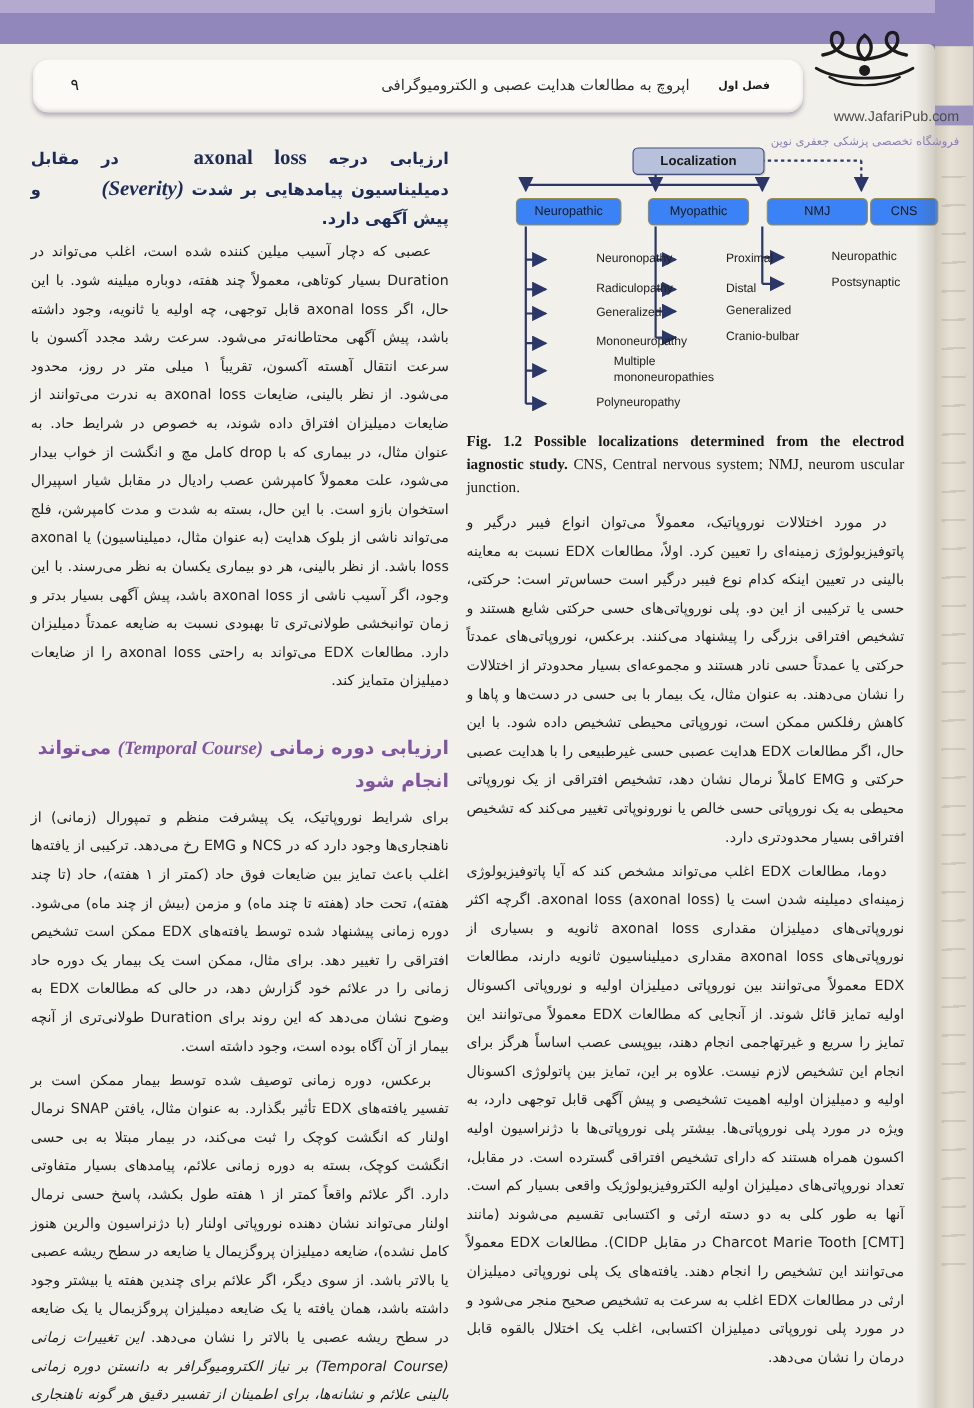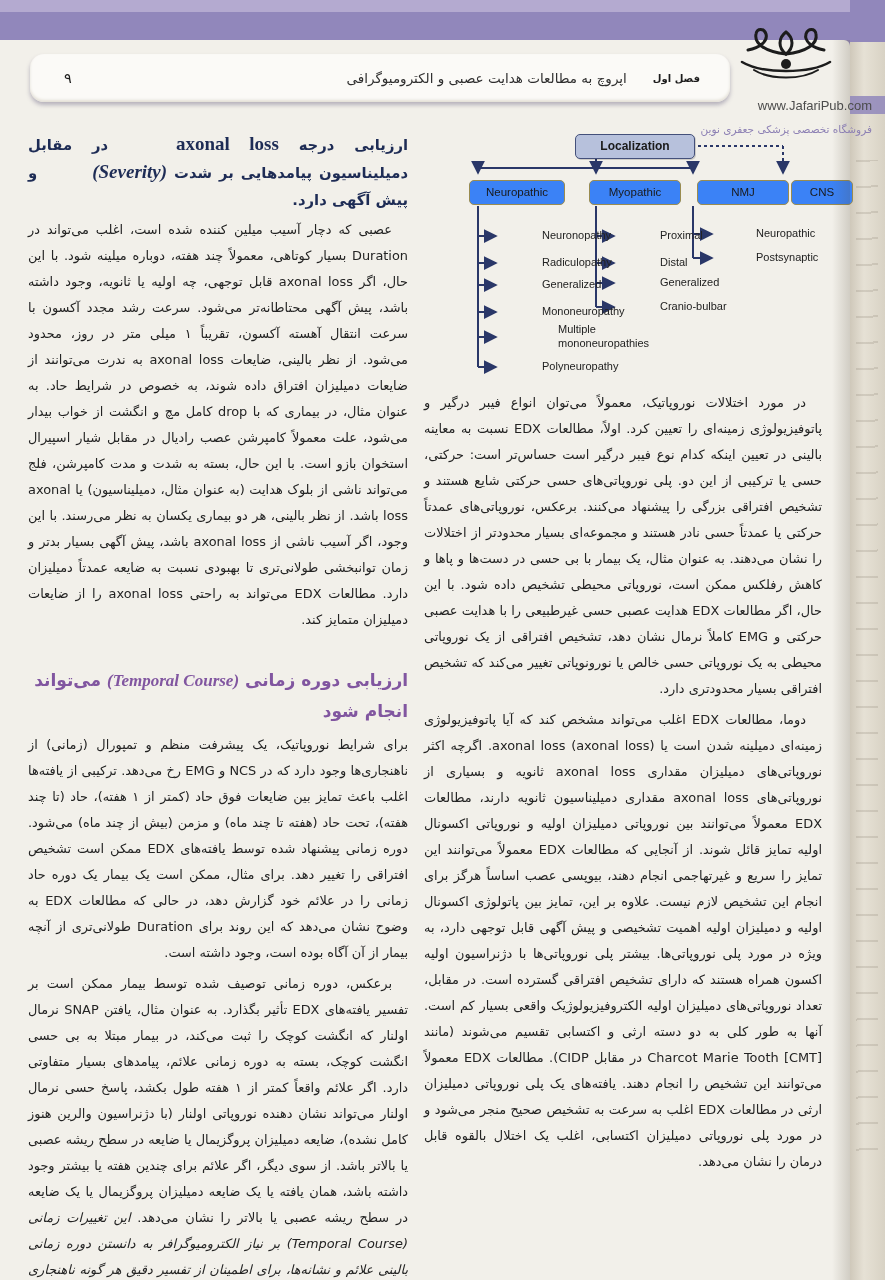--- a/index.html
+++ b/index.html
@@ -148,20 +148,23 @@
 
             <div class="leaf" style="left:200px;top:96px;">Proximal</div>
             <div class="leaf" style="left:200px;top:123px;">Distal</div>
             <div class="leaf" style="left:200px;top:143px;">Generalized</div>
             <div class="leaf" style="left:200px;top:167px;">Cranio-bulbar</div>
 
             <div class="leaf" style="left:296px;top:94px;">Neuropathic</div>
             <div class="leaf" style="left:296px;top:118px;">Postsynaptic</div>
           </div>
 
+          <div class="caption">
+            <span class="cap-b">Fig. 1.2 Possible localizations determined from the electrod iagnostic study.</span><span> CNS, Central nervous system; NMJ, neurom uscular junction.</span>
+          </div>
         </div>
 
         <p class="body-text indent">در مورد اختلالات نوروپاتیک، معمولاً می‌توان انواع فیبر درگیر و پاتوفیزیولوژی زمینه‌ای را تعیین کرد. اولاً، مطالعات EDX نسبت به معاینه بالینی در تعیین اینکه کدام نوع فیبر درگیر است حساس‌تر است: حرکتی، حسی یا ترکیبی از این دو. پلی نوروپاتی‌های حسی حرکتی شایع هستند و تشخیص افتراقی بزرگی را پیشنهاد می‌کنند. برعکس، نوروپاتی‌های عمدتاً حرکتی یا عمدتاً حسی نادر هستند و مجموعه‌ای بسیار محدودتر از اختلالات را نشان می‌دهند. به عنوان مثال، یک بیمار با بی حسی در دست‌ها و پاها و کاهش رفلکس ممکن است، نوروپاتی محیطی تشخیص داده شود. با این حال، اگر مطالعات EDX هدایت عصبی حسی غیرطبیعی را با هدایت عصبی حرکتی و EMG کاملاً نرمال نشان دهد، تشخیص افتراقی از یک نوروپاتی محیطی به یک نوروپاتی حسی خالص یا نورونوپاتی تغییر می‌کند که تشخیص افتراقی بسیار محدودتری دارد.</p>
         <p class="body-text indent">دوما، مطالعات EDX اغلب می‌تواند مشخص کند که آیا پاتوفیزیولوژی زمینه‌ای دمیلینه شدن است یا (axonal loss) axonal loss. اگرچه اکثر نوروپاتی‌های دمیلیزان مقداری axonal loss ثانویه و بسیاری از نوروپاتی‌های axonal loss مقداری دمیلیناسیون ثانویه دارند، مطالعات EDX معمولاً می‌توانند بین نوروپاتی دمیلیزان اولیه و نوروپاتی اکسونال اولیه تمایز قائل شوند. از آنجایی که مطالعات EDX معمولاً می‌توانند این تمایز را سریع و غیرتهاجمی انجام دهند، بیوپسی عصب اساساً هرگز برای انجام این تشخیص لازم نیست. علاوه بر این، تمایز بین پاتولوژی اکسونال اولیه و دمیلیزان اولیه اهمیت تشخیصی و پیش آگهی قابل توجهی دارد، به ویژه در مورد پلی نوروپاتی‌ها. بیشتر پلی نوروپاتی‌ها با دژنراسیون اولیه اکسون همراه هستند که دارای تشخیص افتراقی گسترده است. در مقابل، تعداد نوروپاتی‌های دمیلیزان اولیه الکتروفیزیولوژیک واقعی بسیار کم است. آنها به طور کلی به دو دسته ارثی و اکتسابی تقسیم می‌شوند (مانند Charcot Marie Tooth [CMT] در مقابل CIDP). مطالعات EDX معمولاً می‌توانند این تشخیص را انجام دهند. یافته‌های یک پلی نوروپاتی دمیلیزان ارثی در مطالعات EDX اغلب به سرعت به تشخیص صحیح منجر می‌شود و در مورد پلی نوروپاتی دمیلیزان اکتسابی، اغلب یک اختلال بالقوه قابل درمان را نشان می‌دهد.</p>
       </div>
 
       <div class="col col-second">
 
         <div class="h-navy">
           <span>ارزیابی درجه </span><span class="lat">axonal loss</span><span> در مقابل دمیلیناسیون پیامدهایی بر شدت </span><span class="lat lat-ital">(Severity)</span><span> و پیش آگهی دارد.</span>

